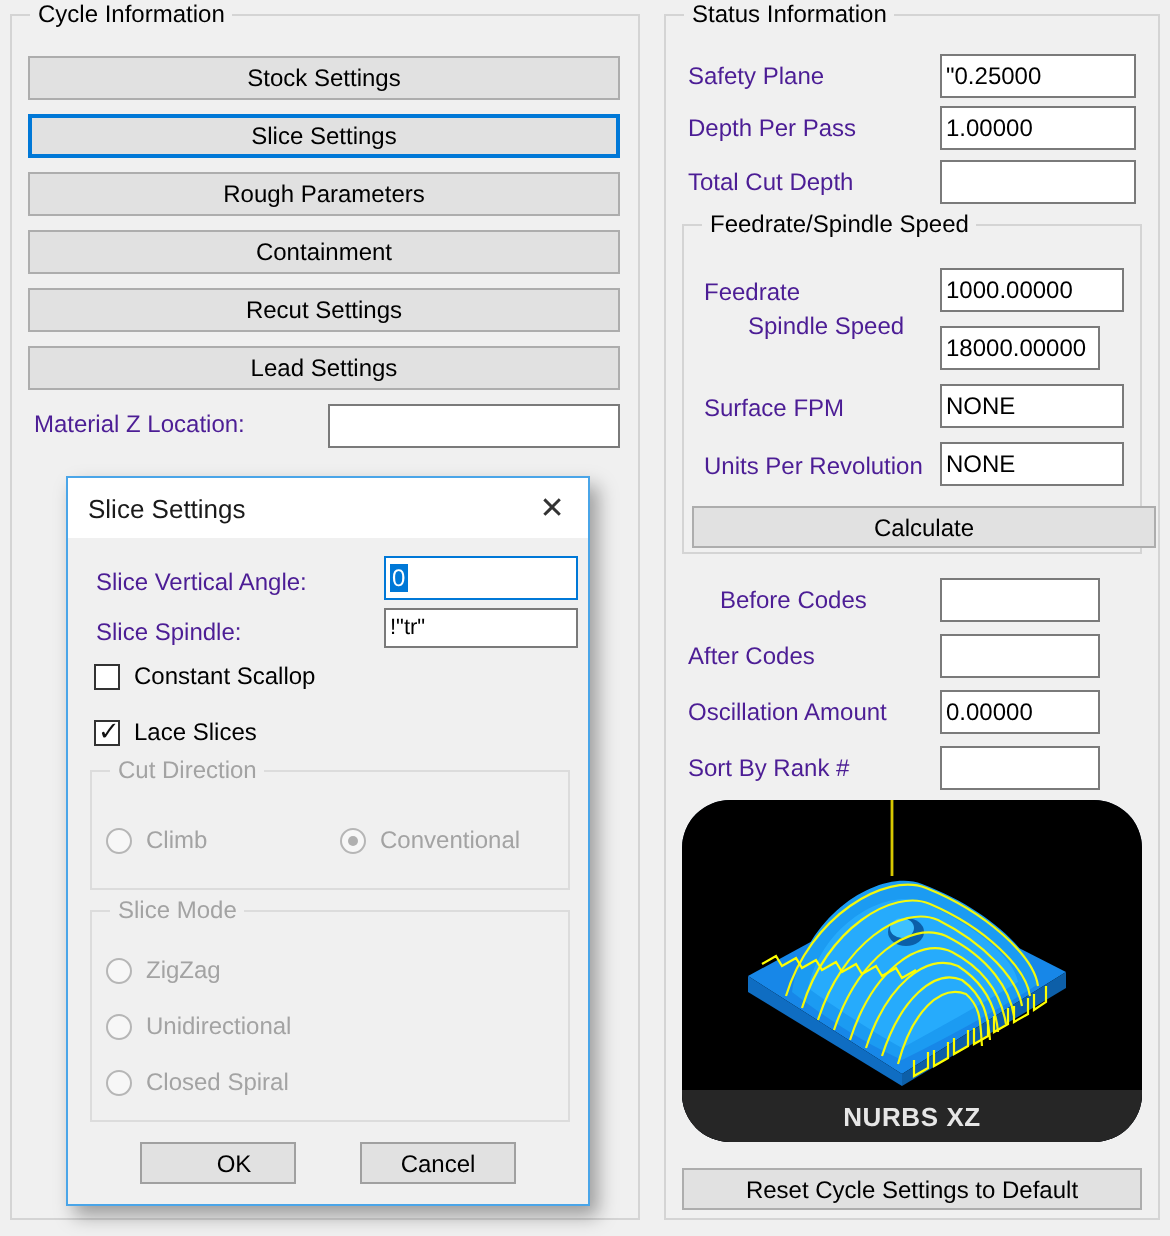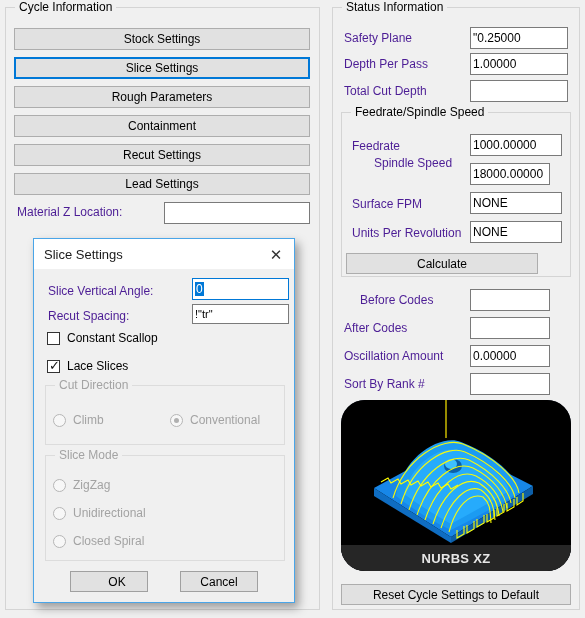--- a/index.html
+++ b/index.html
@@ -254,21 +254,21 @@
   <span class="lbl" style="left:352px; top:197px;">Surface FPM</span>
   <div class="field" style="left:470px; top:192px; width:92px; height:22px;">
     <span>NONE</span>
   </div>
 
   <span class="lbl" style="left:352px; top:226px;">Units Per Revolution</span>
   <div class="field" style="left:470px; top:221px; width:92px; height:22px;">
     <span>NONE</span>
   </div>
 
-  <div class="btn" style="left:346px; top:253px; width:192px; height:21px;">
+  <div class="btn" style="left:346px; top:253px; width:232px; height:21px;">
     <span>Calculate</span>
   </div>
 
   <span class="lbl" style="left:344px; top:293px;margin-left:16px;">Before Codes</span>
   <div class="field" style="left:470px; top:289px; width:80px; height:22px;">
     <span></span>
   </div>
 
   <span class="lbl" style="left:344px; top:321px;">After Codes</span>
   <div class="field" style="left:470px; top:317px; width:80px; height:22px;">
@@ -340,21 +340,21 @@
     <div class="titlebar">
       <span class="title">Slice Settings</span>
       <span class="closebtn">✕</span>
     </div>
 
     <span class="lbl" style="left:14px; top:45px;">Slice Vertical Angle:</span>
     <div class="field focused" style="left:158px; top:39px; width:97px; height:22px;">
       <span style="background:#0078d7; color:#ffffff; padding:1px 1px;">0</span>
     </div>
 
-    <span class="lbl" style="left:14px; top:70px;">Recut Spacing:</span>
+    <span class="lbl" style="left:14px; top:70px;">Slice Spindle:</span>
     <div class="field" style="left:158px; top:65px; width:97px; height:20px;">
       <span style="font-size:11px;">!"tr"</span>
     </div>
 
     <div class="cbrow" style="left:13px; top:92px;">
       <span class="cbbox"></span>
       <span class="cblabel">Constant Scallop</span>
     </div>
 
     <div class="cbrow" style="left:13px; top:120px;">

